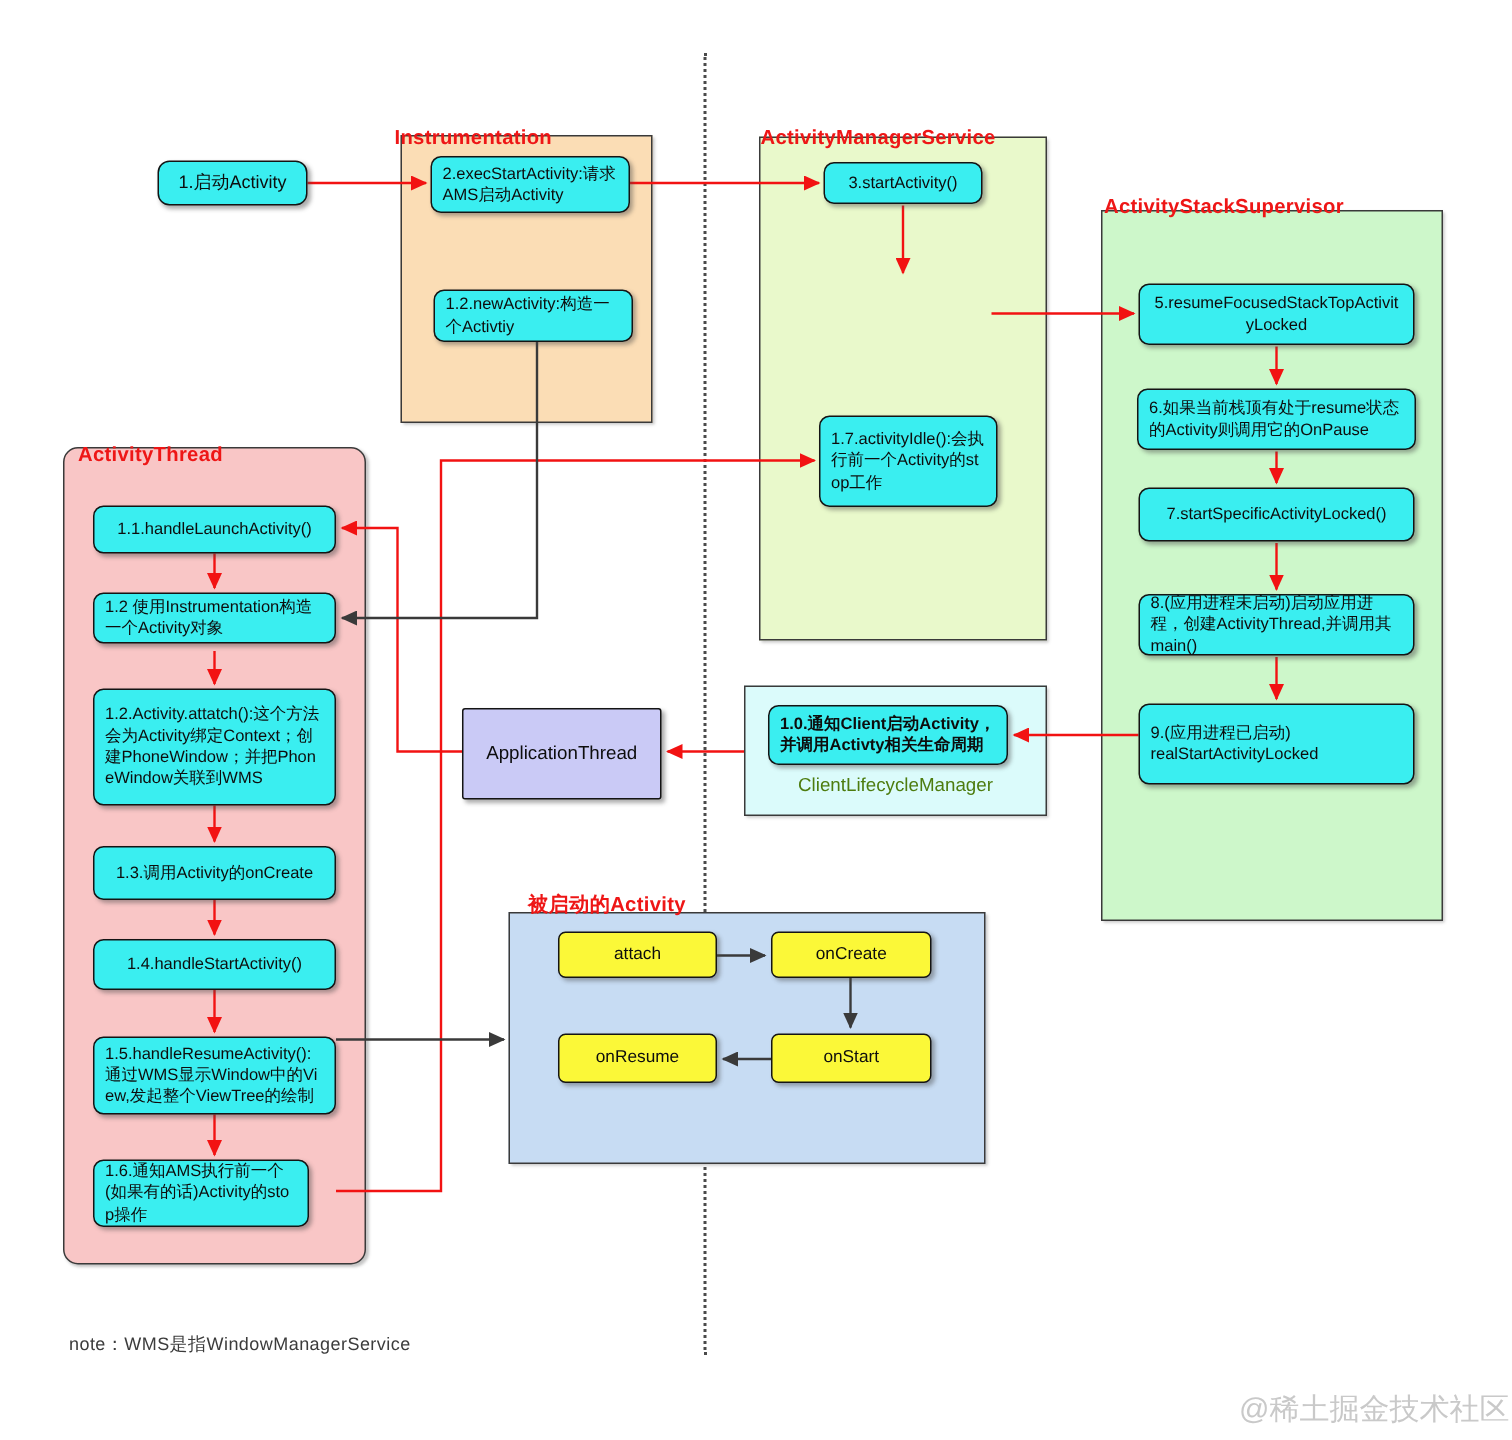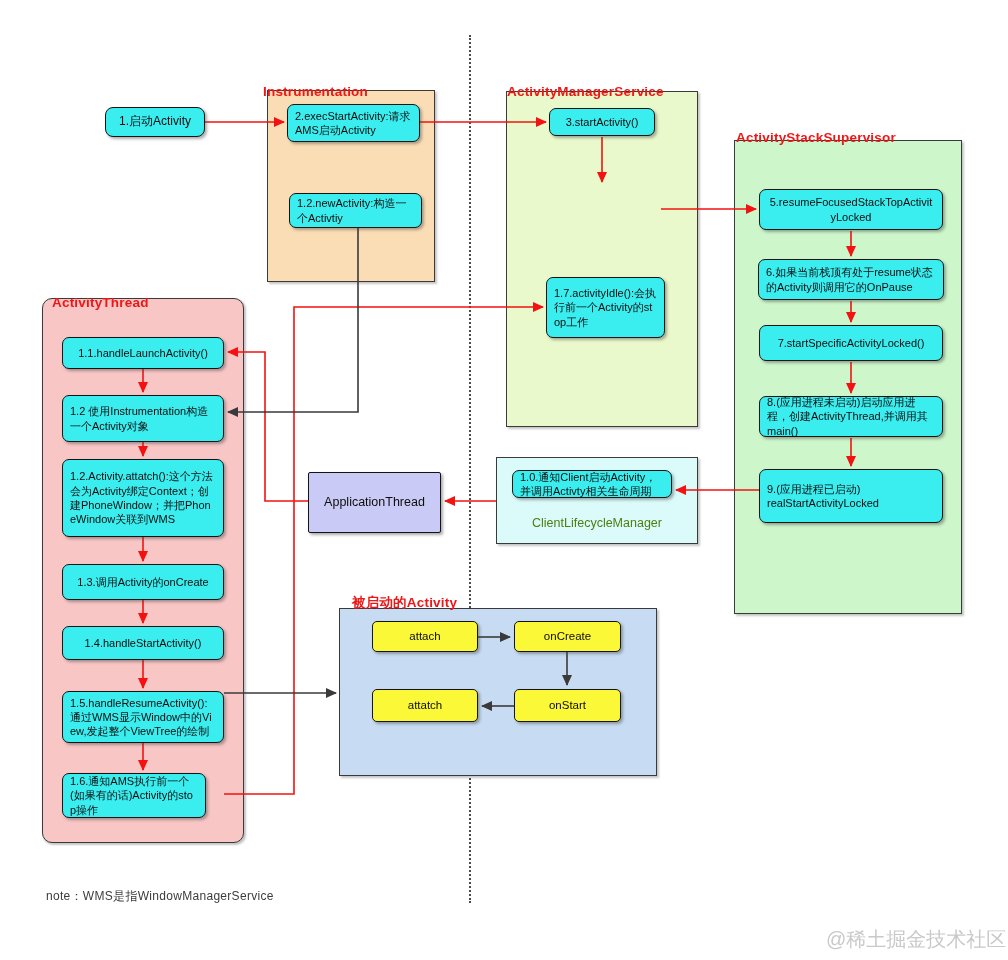--- a/index.html
+++ b/index.html
@@ -108,30 +108,30 @@
   <div class="node left" style="left:287px;top:104px;width:133px;height:38px;">2.execStartActivity:请求AMS启动Activity</div>
   <div class="node left" style="left:289px;top:193px;width:133px;height:35px;">1.2.newActivity:构造一个Activtiy</div>
   <div class="node" style="left:549px;top:108px;width:106px;height:28px;">3.startActivity()</div>
   <div class="node left" style="left:546px;top:277px;width:119px;height:61px;">1.7.activityIdle():会执行前一个Activity的stop工作</div>
   <div class="node" style="left:759px;top:189px;width:184px;height:41px;">5.resumeFocusedStackTopActivityLocked</div>
   <div class="node left" style="left:758px;top:259px;width:186px;height:41px;">6.如果当前栈顶有处于resume状态的Activity则调用它的OnPause</div>
   <div class="node" style="left:759px;top:325px;width:184px;height:36px;">7.startSpecificActivityLocked()</div>
   <div class="node left" style="left:759px;top:396px;width:184px;height:41px;">8.(应用进程未启动)启动应用进程，创建ActivityThread,并调用其main()</div>
   <div class="node left" style="left:759px;top:469px;width:184px;height:54px;">9.(应用进程已启动)
 realStartActivityLocked</div>
-  <div class="node left" style="left:512px;top:470px;width:160px;height:28px;">1.0.通知Client启动Activity，并调用Activty相关生命周期</div>
+  <div class="node left" style="left:512px;top:470px;width:160px;height:40px;font-weight:bold;">1.0.通知Client启动Activity，并调用Activty相关生命周期</div>
   <div class="node lavender" style="left:308px;top:472px;width:133px;height:61px;">ApplicationThread</div>
   <div class="node" style="left:62px;top:337px;width:162px;height:32px;">1.1.handleLaunchActivity()</div>
-  <div class="node left" style="left:62px;top:395px;width:162px;height:47px;">1.2 使用Instrumentation构造一个Activity对象</div>
+  <div class="node left" style="left:62px;top:395px;width:162px;height:34px;">1.2 使用Instrumentation构造一个Activity对象</div>
   <div class="node left" style="left:62px;top:459px;width:162px;height:78px;">1.2.Activity.attatch():这个方法会为Activity绑定Context；创建PhoneWindow；并把PhoneWindow关联到WMS</div>
   <div class="node" style="left:62px;top:564px;width:162px;height:36px;">1.3.调用Activity的onCreate</div>
   <div class="node" style="left:62px;top:626px;width:162px;height:34px;">1.4.handleStartActivity()</div>
   <div class="node left" style="left:62px;top:691px;width:162px;height:52px;padding:3px 7px;">1.5.handleResumeActivity():通过WMS显示Window中的View,发起整个ViewTree的绘制</div>
   <div class="node left" style="left:62px;top:773px;width:144px;height:45px;">1.6.通知AMS执行前一个(如果有的话)Activity的stop操作</div>
   <div class="node yellow" style="left:372px;top:621px;width:106px;height:31px;">attach</div>
   <div class="node yellow" style="left:514px;top:621px;width:107px;height:31px;">onCreate</div>
-  <div class="node yellow" style="left:372px;top:689px;width:106px;height:33px;">attatch</div>
+  <div class="node yellow" style="left:372px;top:689px;width:106px;height:33px;">onResume</div>
   <div class="node yellow" style="left:514px;top:689px;width:107px;height:33px;">onStart</div>
 
   <div class="note" style="left:46px;top:888px;">note：WMS是指WindowManagerService</div>
   <div class="watermark" style="left:826px;top:926px;width:166px;">@稀土掘金技术社区</div>
 
 </div>
 
 </body></html>

